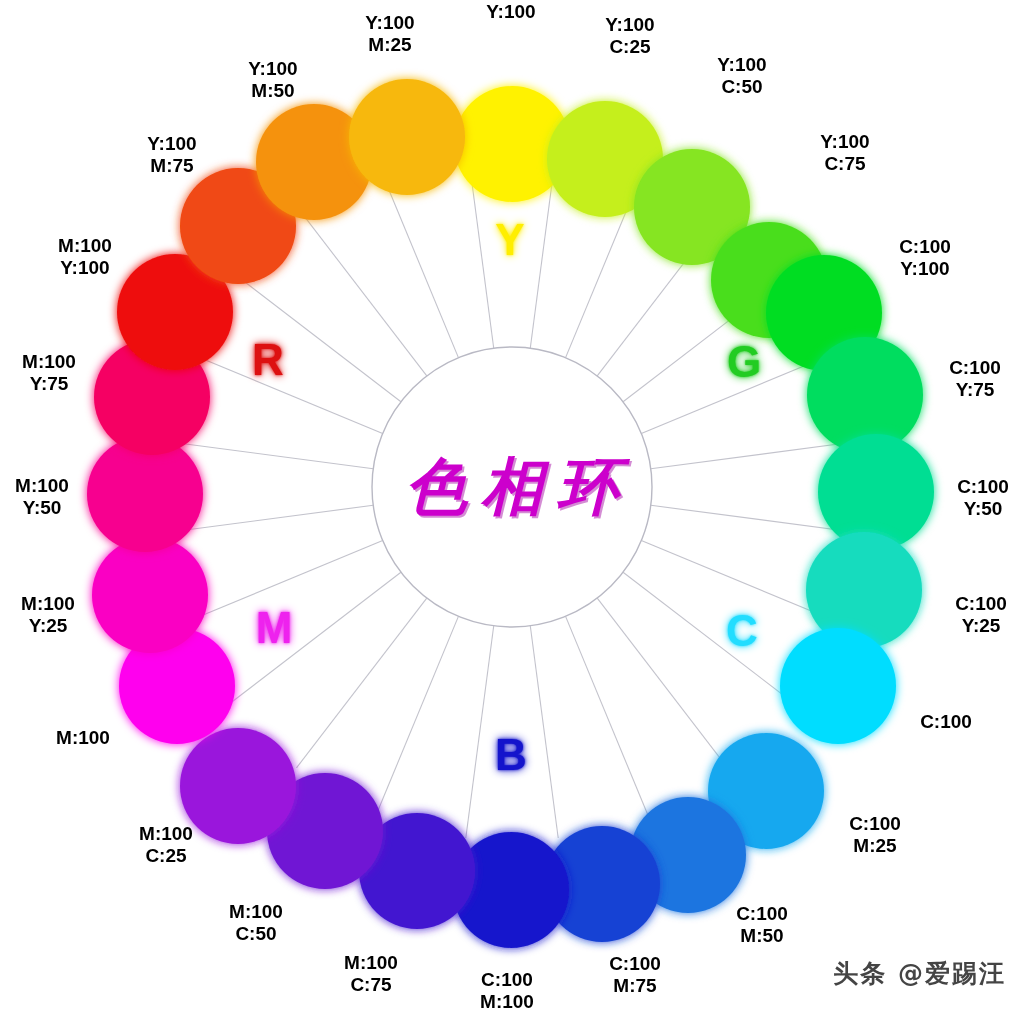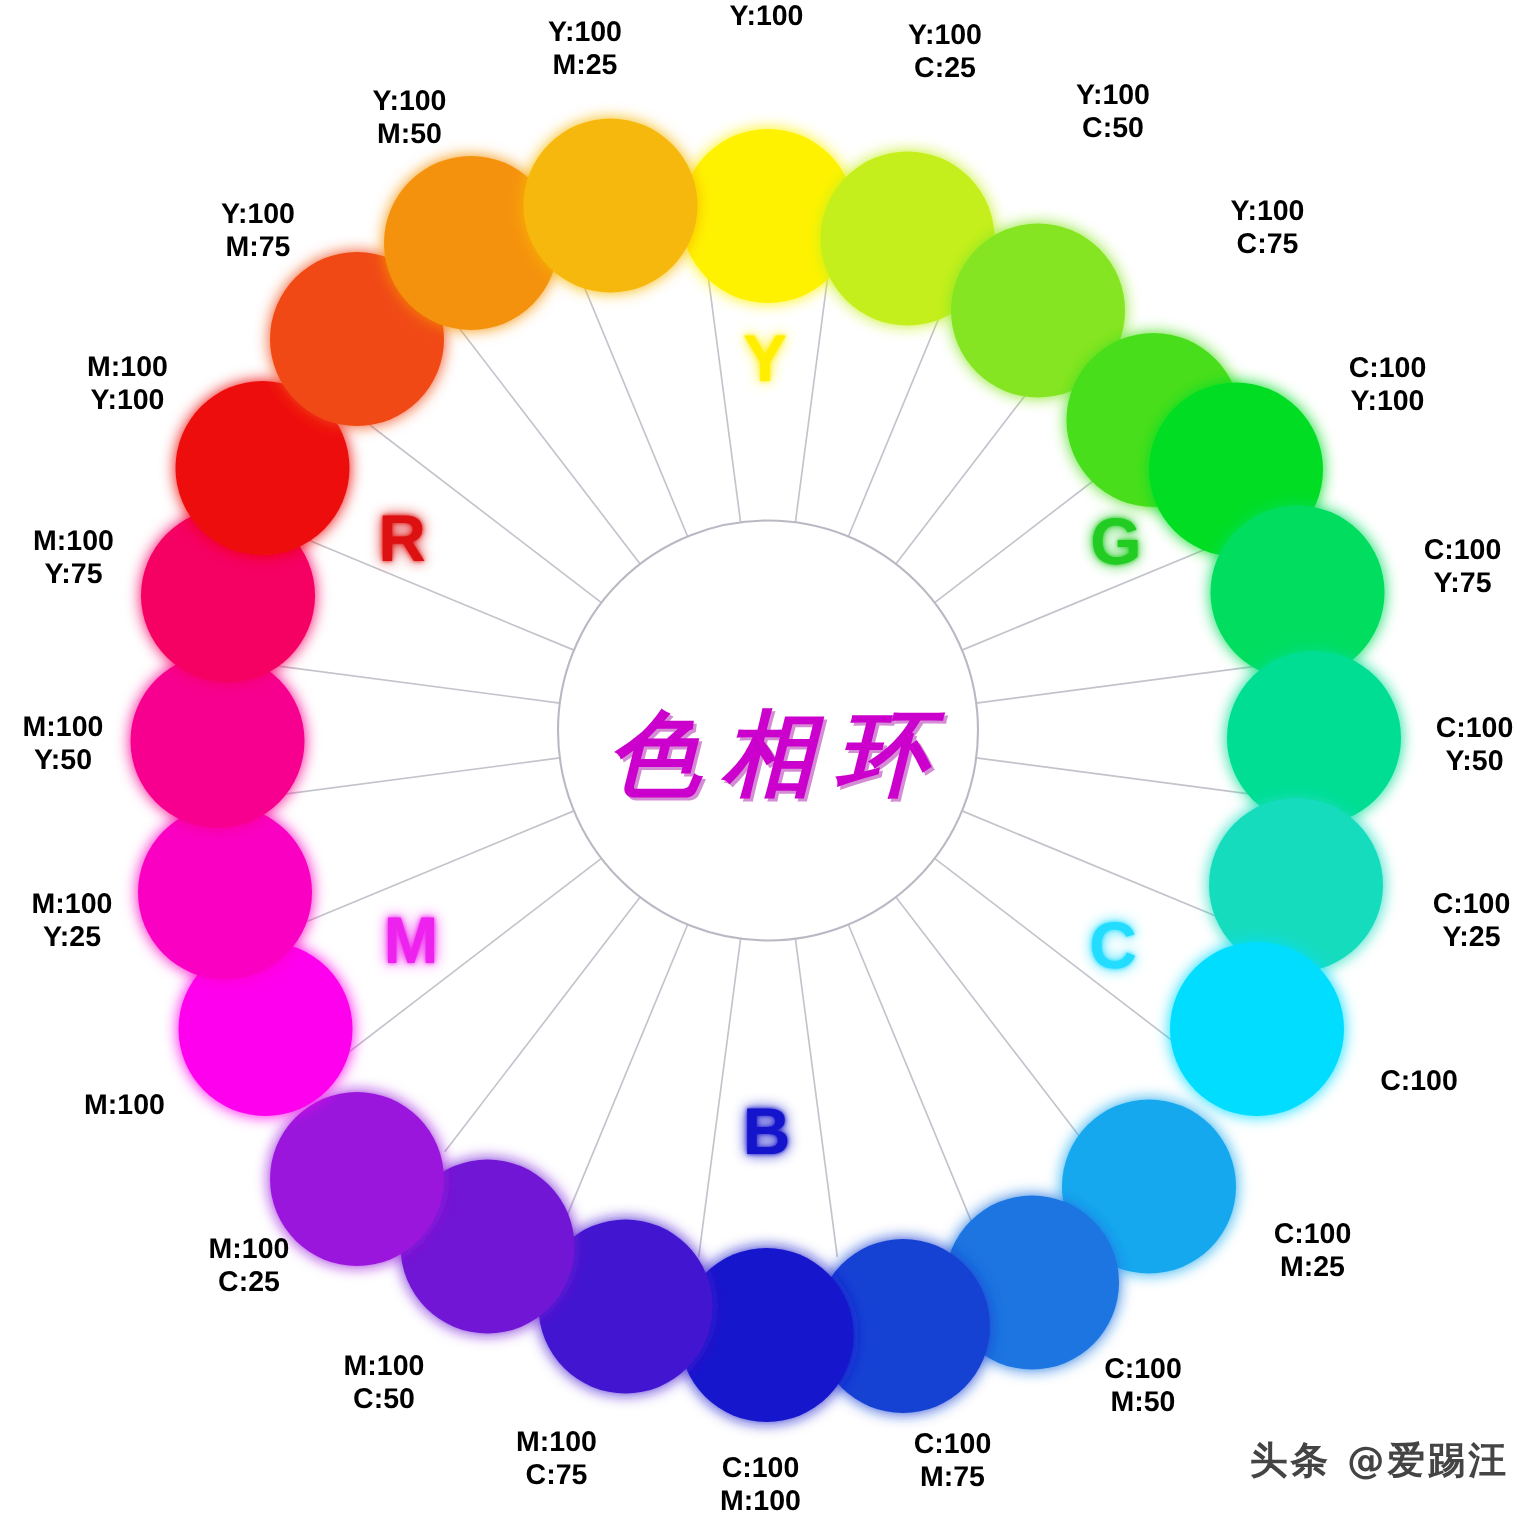--- a/index.html
+++ b/index.html
@@ -51,21 +51,20 @@
     transform: translate(-50%, -50%);
     font-family: "DejaVu Sans", sans-serif;
     font-weight: bold;
     font-size: 62px;
     color: #cc00cc;
     letter-spacing: 14px;
     text-indent: 14px;
     white-space: nowrap;
     font-style: italic;
     text-shadow: 2px 2px 0 rgba(160,0,160,0.45);
-    margin-top: 16px;
   }
   #watermark {
     position: absolute;
     right: 18px;
     bottom: 24px;
     font-family: "DejaVu Sans", sans-serif;
     font-weight: bold;
     font-size: 25px;
     color: #2b2b2b;
     letter-spacing: 2px;

